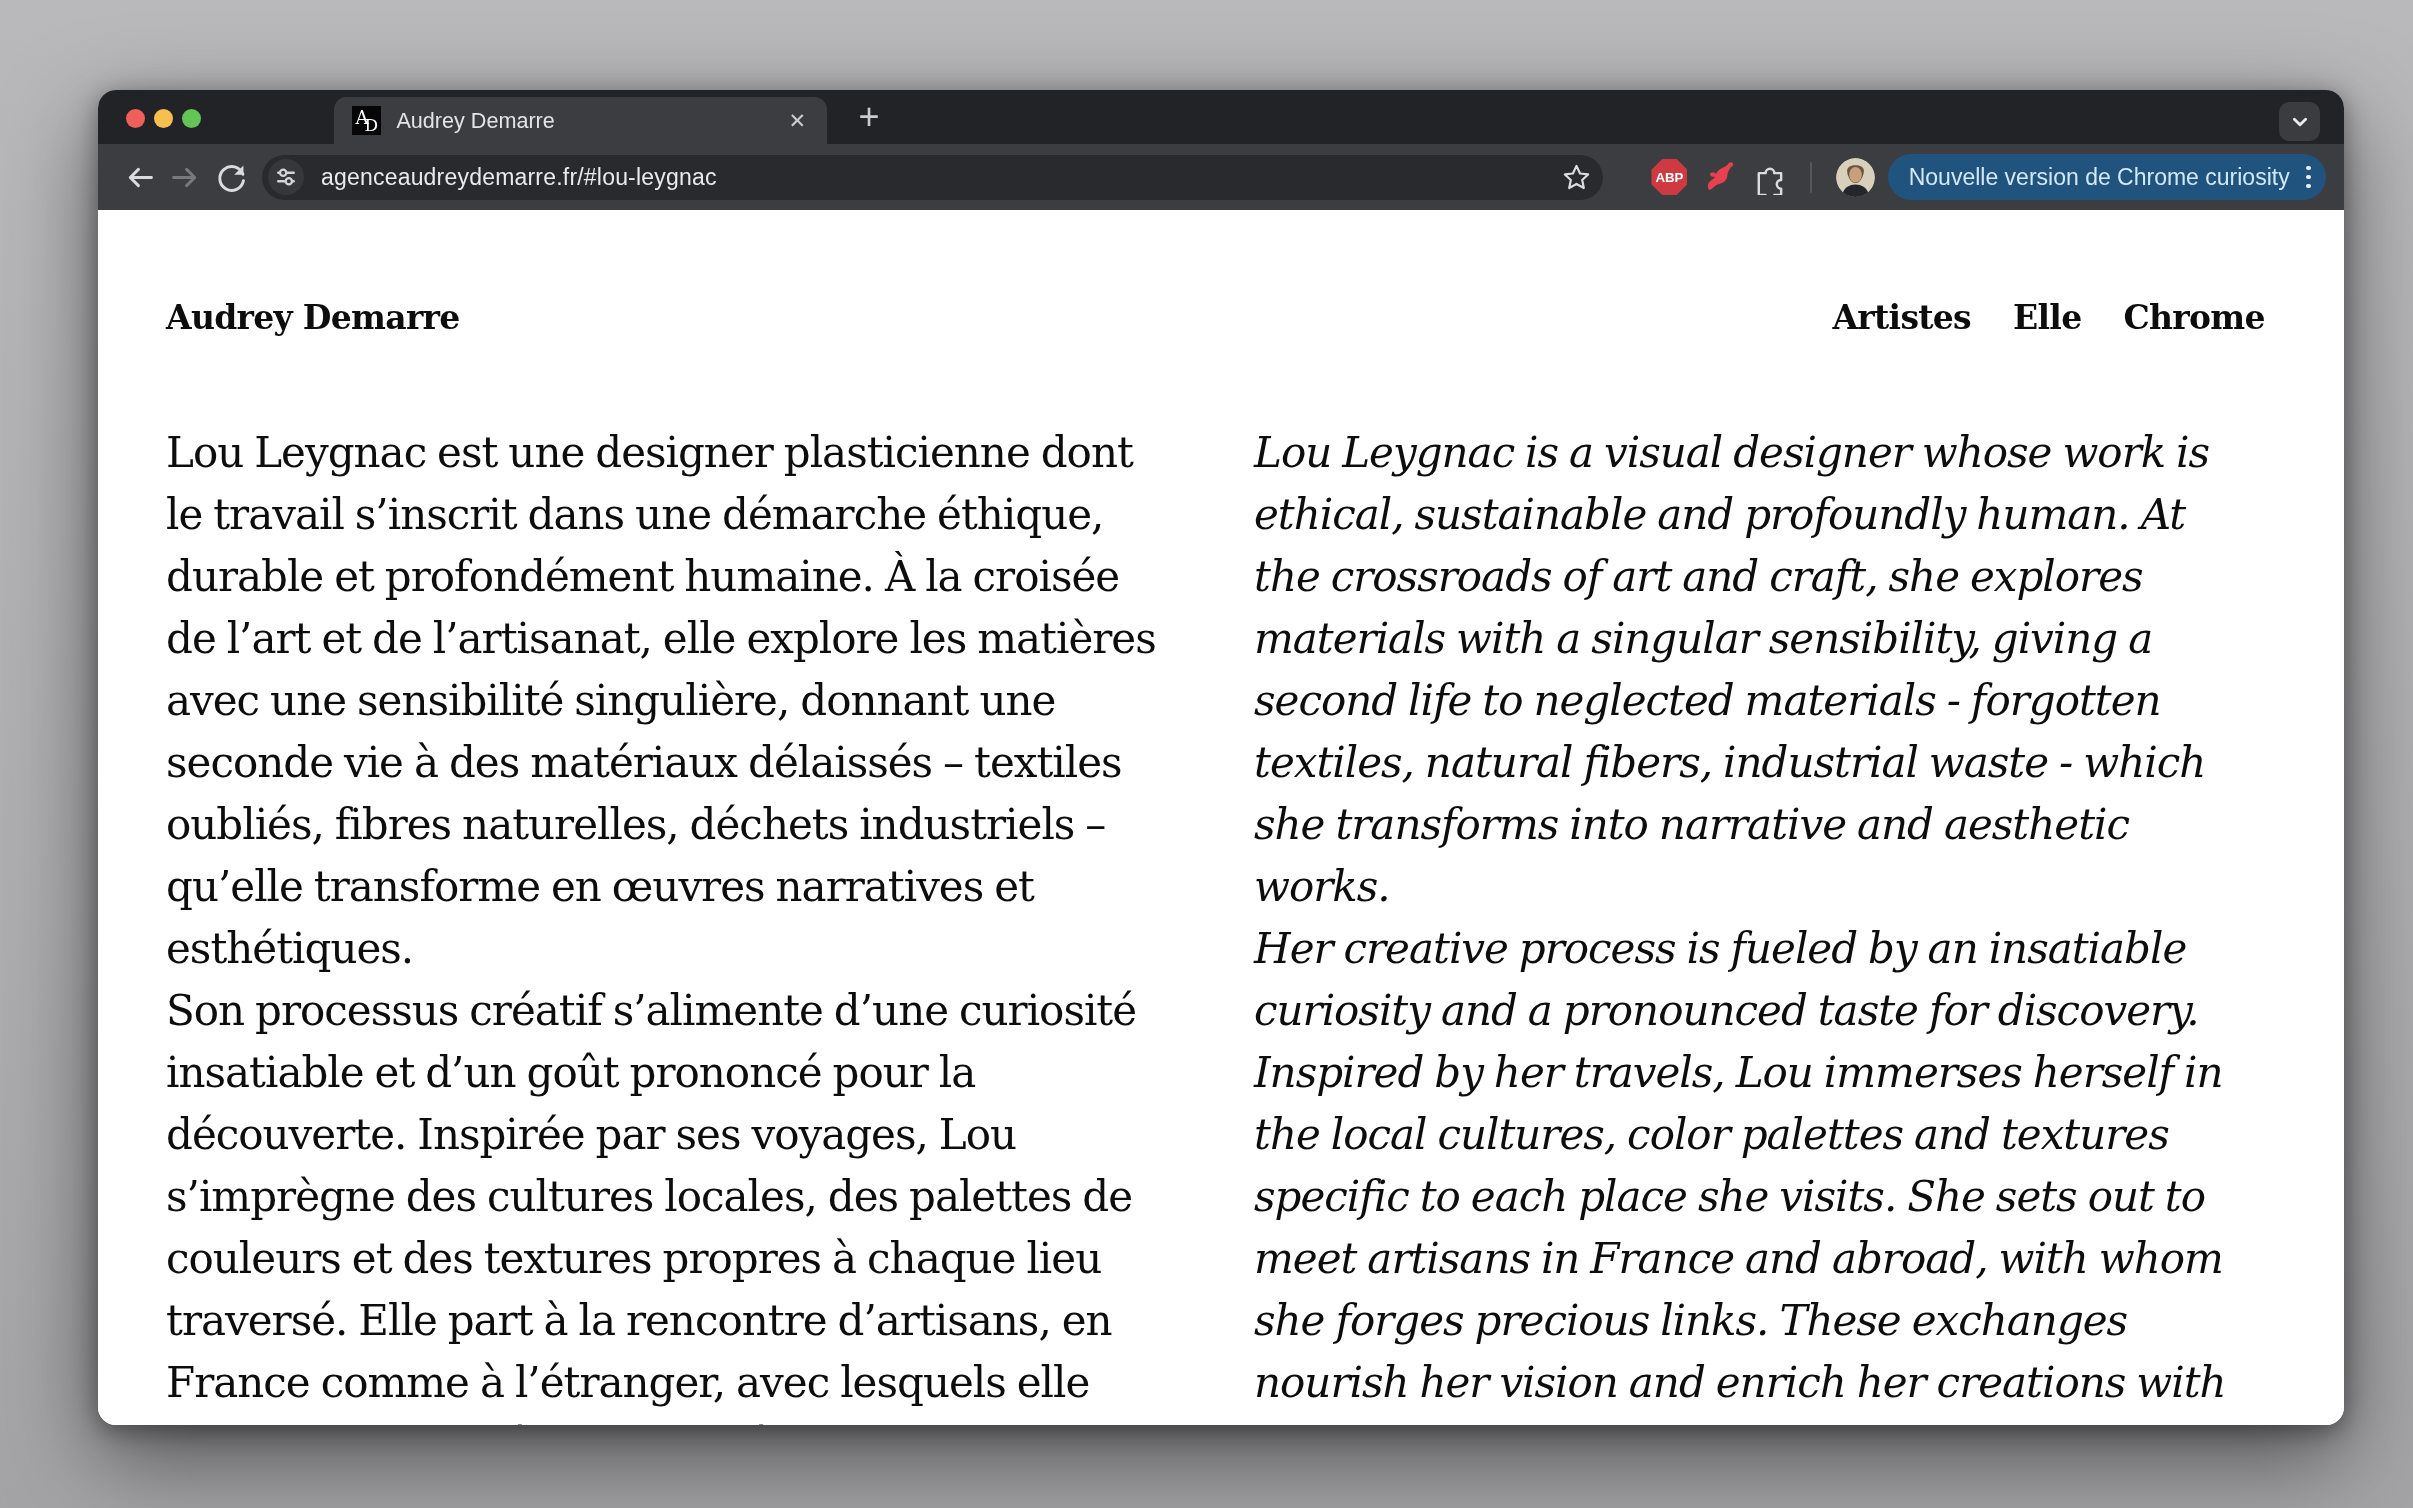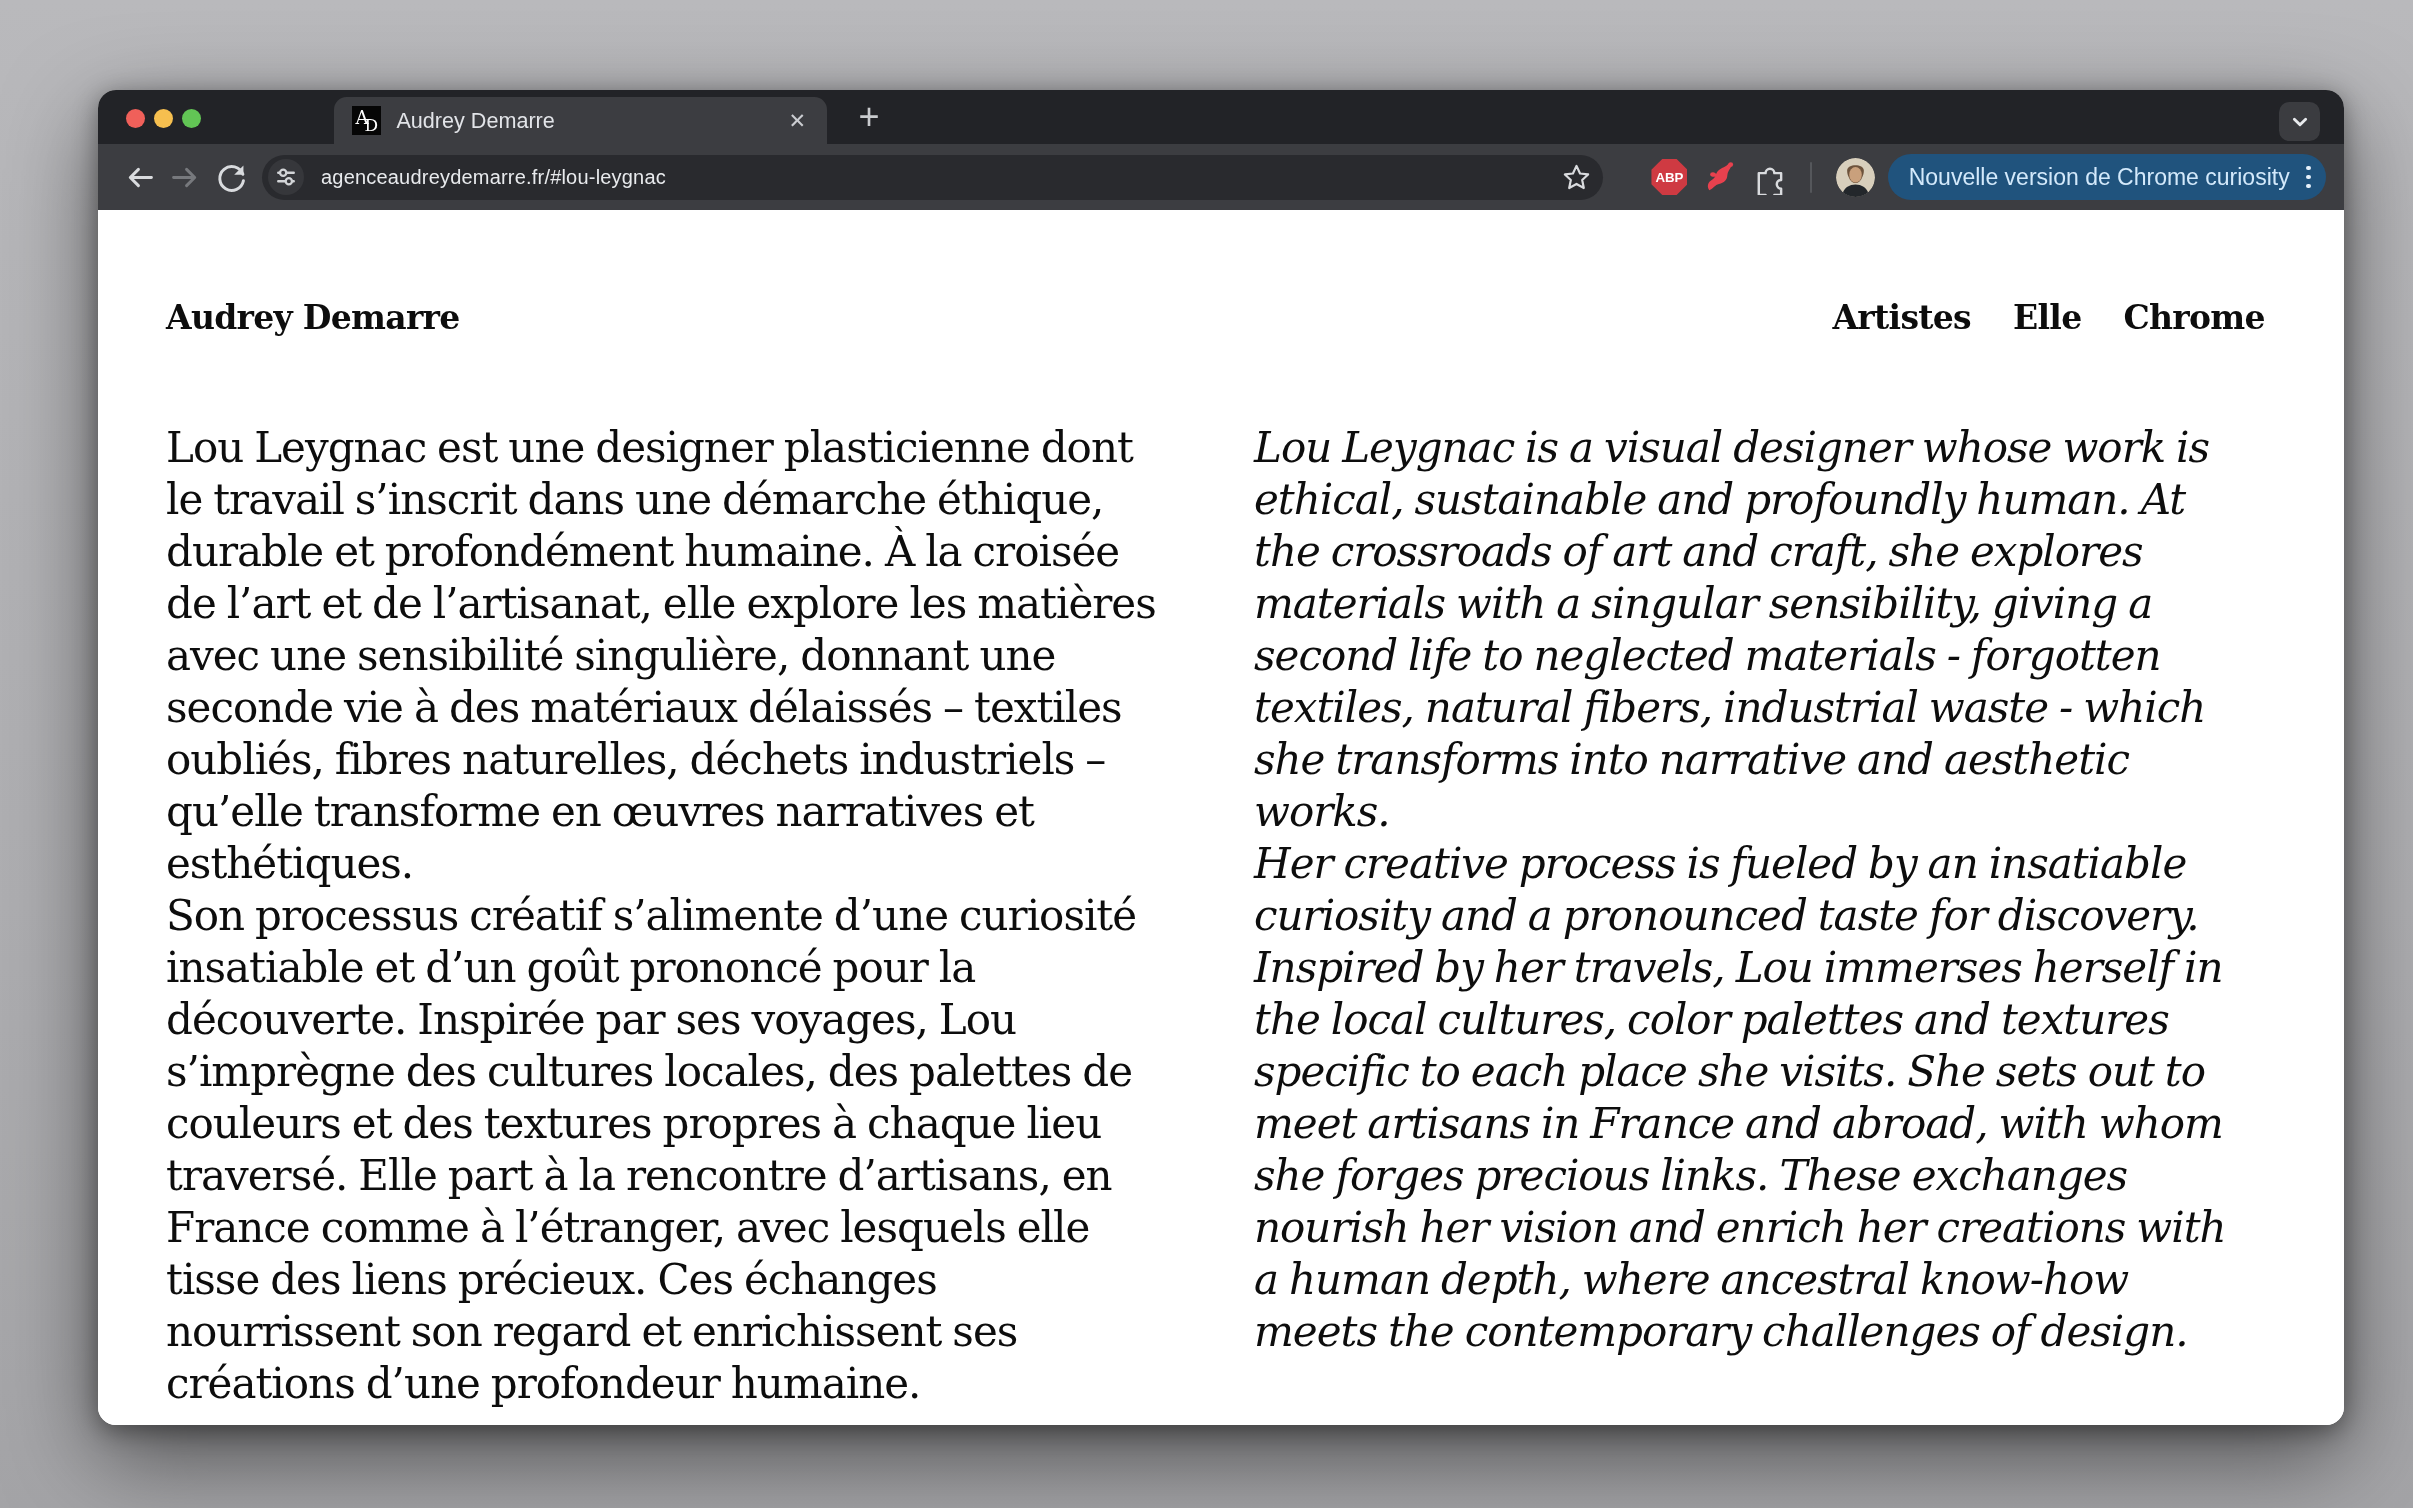--- a/index.html
+++ b/index.html
@@ -57,21 +57,21 @@
     display: flex; align-items: center; padding: 0 18px;
   }
   .nav-btn { width: 46px; height: 46px; display: flex; align-items: center; justify-content: center; flex: none; }
 
   .omnibox {
     flex: 1; height: 45px; background: #292a2e; border-radius: 24px;
     display: flex; align-items: center; margin: 0 8.4px; padding: 0 7px 0 5.6px; min-width: 0;
   }
   .site-info { width: 36px; height: 36px; border-radius: 50%; background: #36373b;
                display: flex; align-items: center; justify-content: center; flex: none; }
-  .url { margin-left: 17px; font-size: 20px; color: #e8eaed; letter-spacing: 0.2px;
+  .url { margin-left: 17px; font-size: 23px; color: #e8eaed; letter-spacing: 0.2px;
          white-space: nowrap; overflow: hidden; flex: 1; }
   .star-btn { margin-left: auto; width: 39px; height: 39px; display: flex; align-items: center; justify-content: center; flex: none; }
 
   .ext-area { display: flex; align-items: center; gap: 14px; flex: none; margin-left: 4.2px; padding-left: 36px; }
   .abp {
     width: 36px; height: 36px; background: #cf3a42; color: #fff;
     clip-path: polygon(30% 0, 70% 0, 100% 30%, 100% 70%, 70% 100%, 30% 100%, 0 70%, 0 30%);
     display: flex; align-items: center; justify-content: center;
     font-size: 13.3px; font-weight: bold; letter-spacing: 0;
   }
@@ -97,21 +97,21 @@
   .brand { position: absolute; left: 0; top: 88px; font-size: 33px; font-weight: 700; letter-spacing: -0.7px; }
   .site-title {
     position: absolute; left: 50%; transform: translateX(-50%); top: 4.2px;
     font-size: 105px; font-weight: 700; letter-spacing: -3.5px; white-space: nowrap;
   }
   .site-nav { position: absolute; right: 11.2px; top: 88px; display: flex; gap: 42px; }
   .site-nav a { font-size: 33px; font-weight: 700; color: #0d0d0d; text-decoration: none; letter-spacing: -0.7px; }
 
   .columns { display: flex; gap: 89px; }
   .col { width: 999px; flex: none; }
-  .col p { font-size: 42px; line-height: 52px; letter-spacing: -1px; word-spacing: -1.4px; }
+  .col p { font-size: 42px; line-height: 62px; letter-spacing: -1px; word-spacing: -1.4px; }
   .col-en p { font-style: italic; }
 
   svg { display: block; }
 </style>
 </head>
 <body>
 
 <div class="window">
 
   <div class="tabstrip">

